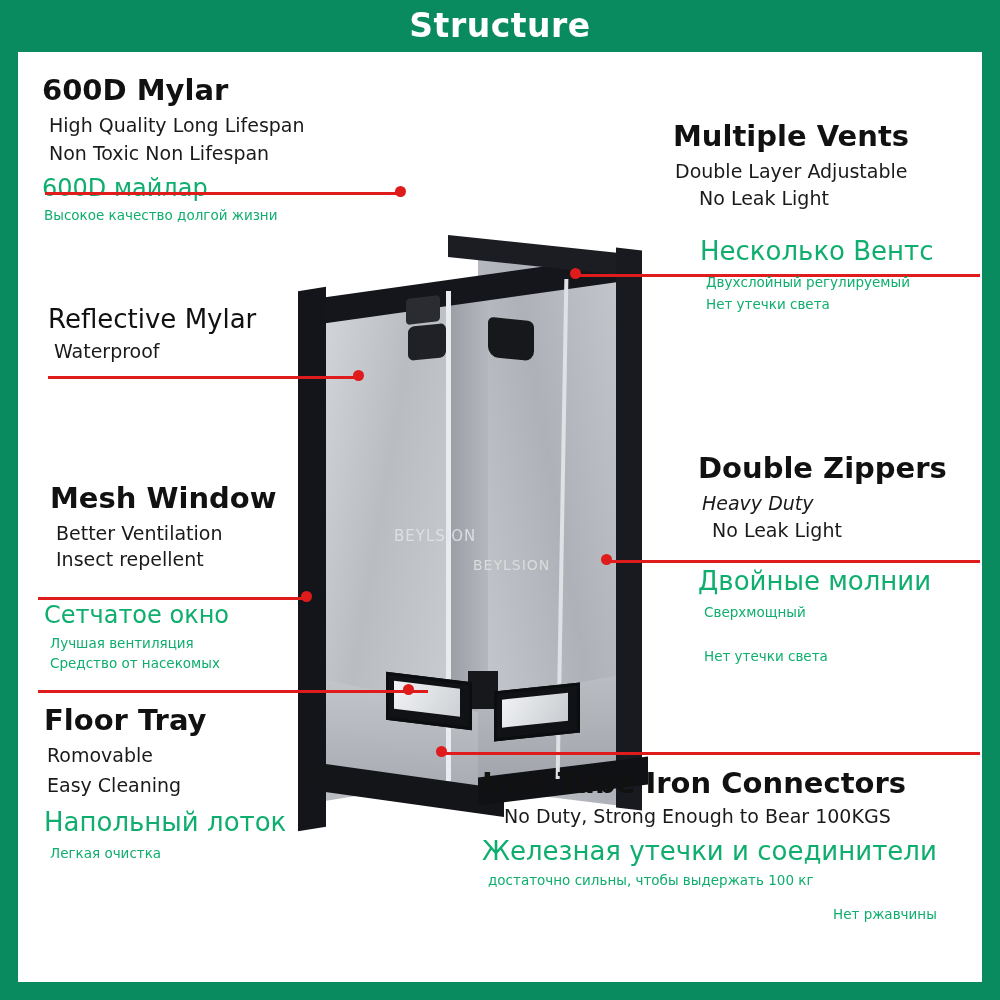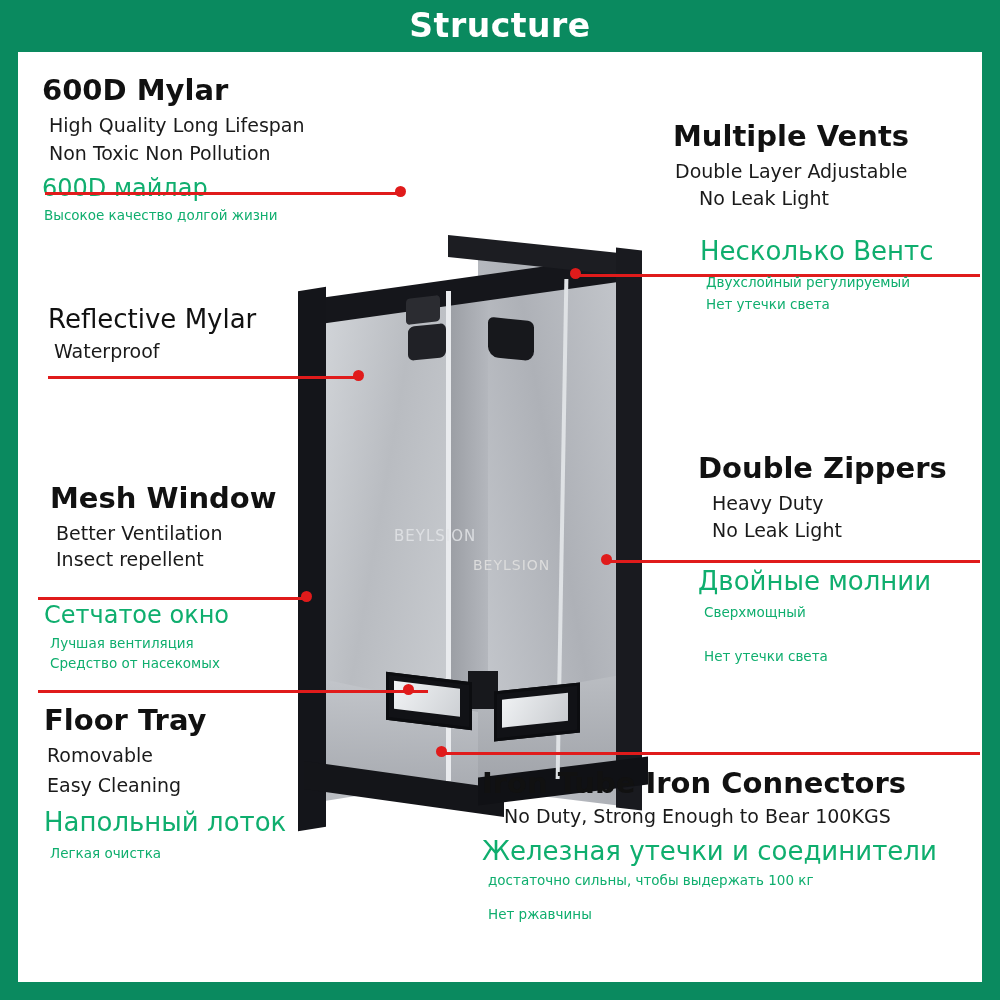--- a/index.html
+++ b/index.html
@@ -300,21 +300,21 @@
         <div class="corner-dark"></div>
         <div class="window-left"></div>
         <div class="window-right"></div>
         <div class="brand-tent">BEYLSION</div>
       </div>
     </div>
 
     <div class="callout" style="left:24px; top:22px;">
       <div class="en-h big">600D Mylar</div>
       <div class="en-s" style="margin-top:8px; margin-left:7px;">High Quality Long Lifespan</div>
-      <div class="en-s" style="margin-top:4px; margin-left:7px;">Non Toxic  Non Pollution</div>
+      <div class="en-s" style="margin-top:4px; margin-left:7px;">Non Toxic  Non Lifespan</div>
       <div class="ru-h" style="margin-top:9px;">600D майлар</div>
       <div class="ru-s" style="margin-top:5px; margin-left:2px;">Высокое качество долгой жизни</div>
     </div>
     <div class="line" style="left:27px; top:140px; width:355px;"></div>
     <div class="dot" style="left:377px; top:134px;"></div>
 
     <div class="callout" style="left:30px; top:253px;">
       <div class="en-h">Reflective Mylar</div>
       <div class="en-s" style="margin-top:6px; margin-left:6px;">Waterproof</div>
     </div>
@@ -352,36 +352,36 @@
     <div class="line" style="left:560px; top:222px; width:402px;"></div>
     <div class="dot" style="left:552px; top:216px;"></div>
     <div class="callout" style="left:682px; top:185px;">
       <div class="ru-h big">Несколько Вентс</div>
       <div class="ru-s" style="margin-top:8px; margin-left:6px;">Двухслойный регулируемый</div>
       <div class="ru-s" style="margin-top:4px; margin-left:6px;">Нет утечки света</div>
     </div>
 
     <div class="callout" style="left:680px; top:400px;">
       <div class="en-h big">Double Zippers</div>
-      <div class="en-s" style="margin-top:8px; margin-left:14px;">Heavy Duty</div>
+      <div class="en-s" style="margin-top:8px; margin-left:4px;font-style:italic;">Heavy Duty</div>
       <div class="en-s" style="margin-top:3px; margin-left:14px;">No Leak Light</div>
     </div>
     <div class="line" style="left:592px; top:508px; width:370px;"></div>
     <div class="dot" style="left:583px; top:502px;"></div>
     <div class="callout" style="left:680px; top:515px;">
       <div class="ru-h big">Двойные молнии</div>
       <div class="ru-s" style="margin-top:8px; margin-left:6px;">Сверхмощный</div>
       <div class="ru-s" style="margin-top:26px; margin-left:6px;">Нет утечки света</div>
     </div>
     <div class="brand-tent2">BEYLSION</div>
 
     <div class="line" style="left:425px; top:700px; width:537px;"></div>
     <div class="dot" style="left:418px; top:694px;"></div>
     <div class="callout" style="left:464px; top:715px;">
       <div class="en-h big">Iron Tube Iron Connectors</div>
       <div class="en-s" style="margin-top:6px; margin-left:22px;">No Duty, Strong Enough to Bear 100KGS</div>
       <div class="ru-h big" style="margin-top:8px;">Железная утечки и соединители</div>
       <div class="ru-s" style="margin-top:6px; margin-left:6px;">достаточно сильны, чтобы выдержать 100 кг</div>
-      <div class="ru-s" style="margin-top:16px; margin-left:6px;">Нет ржавчины</div>
+      <div class="ru-s" style="margin-top:16px; margin-left:6px;text-align:right;">Нет ржавчины</div>
     </div>
 
   </div>
 </div>
 
 </body></html>

